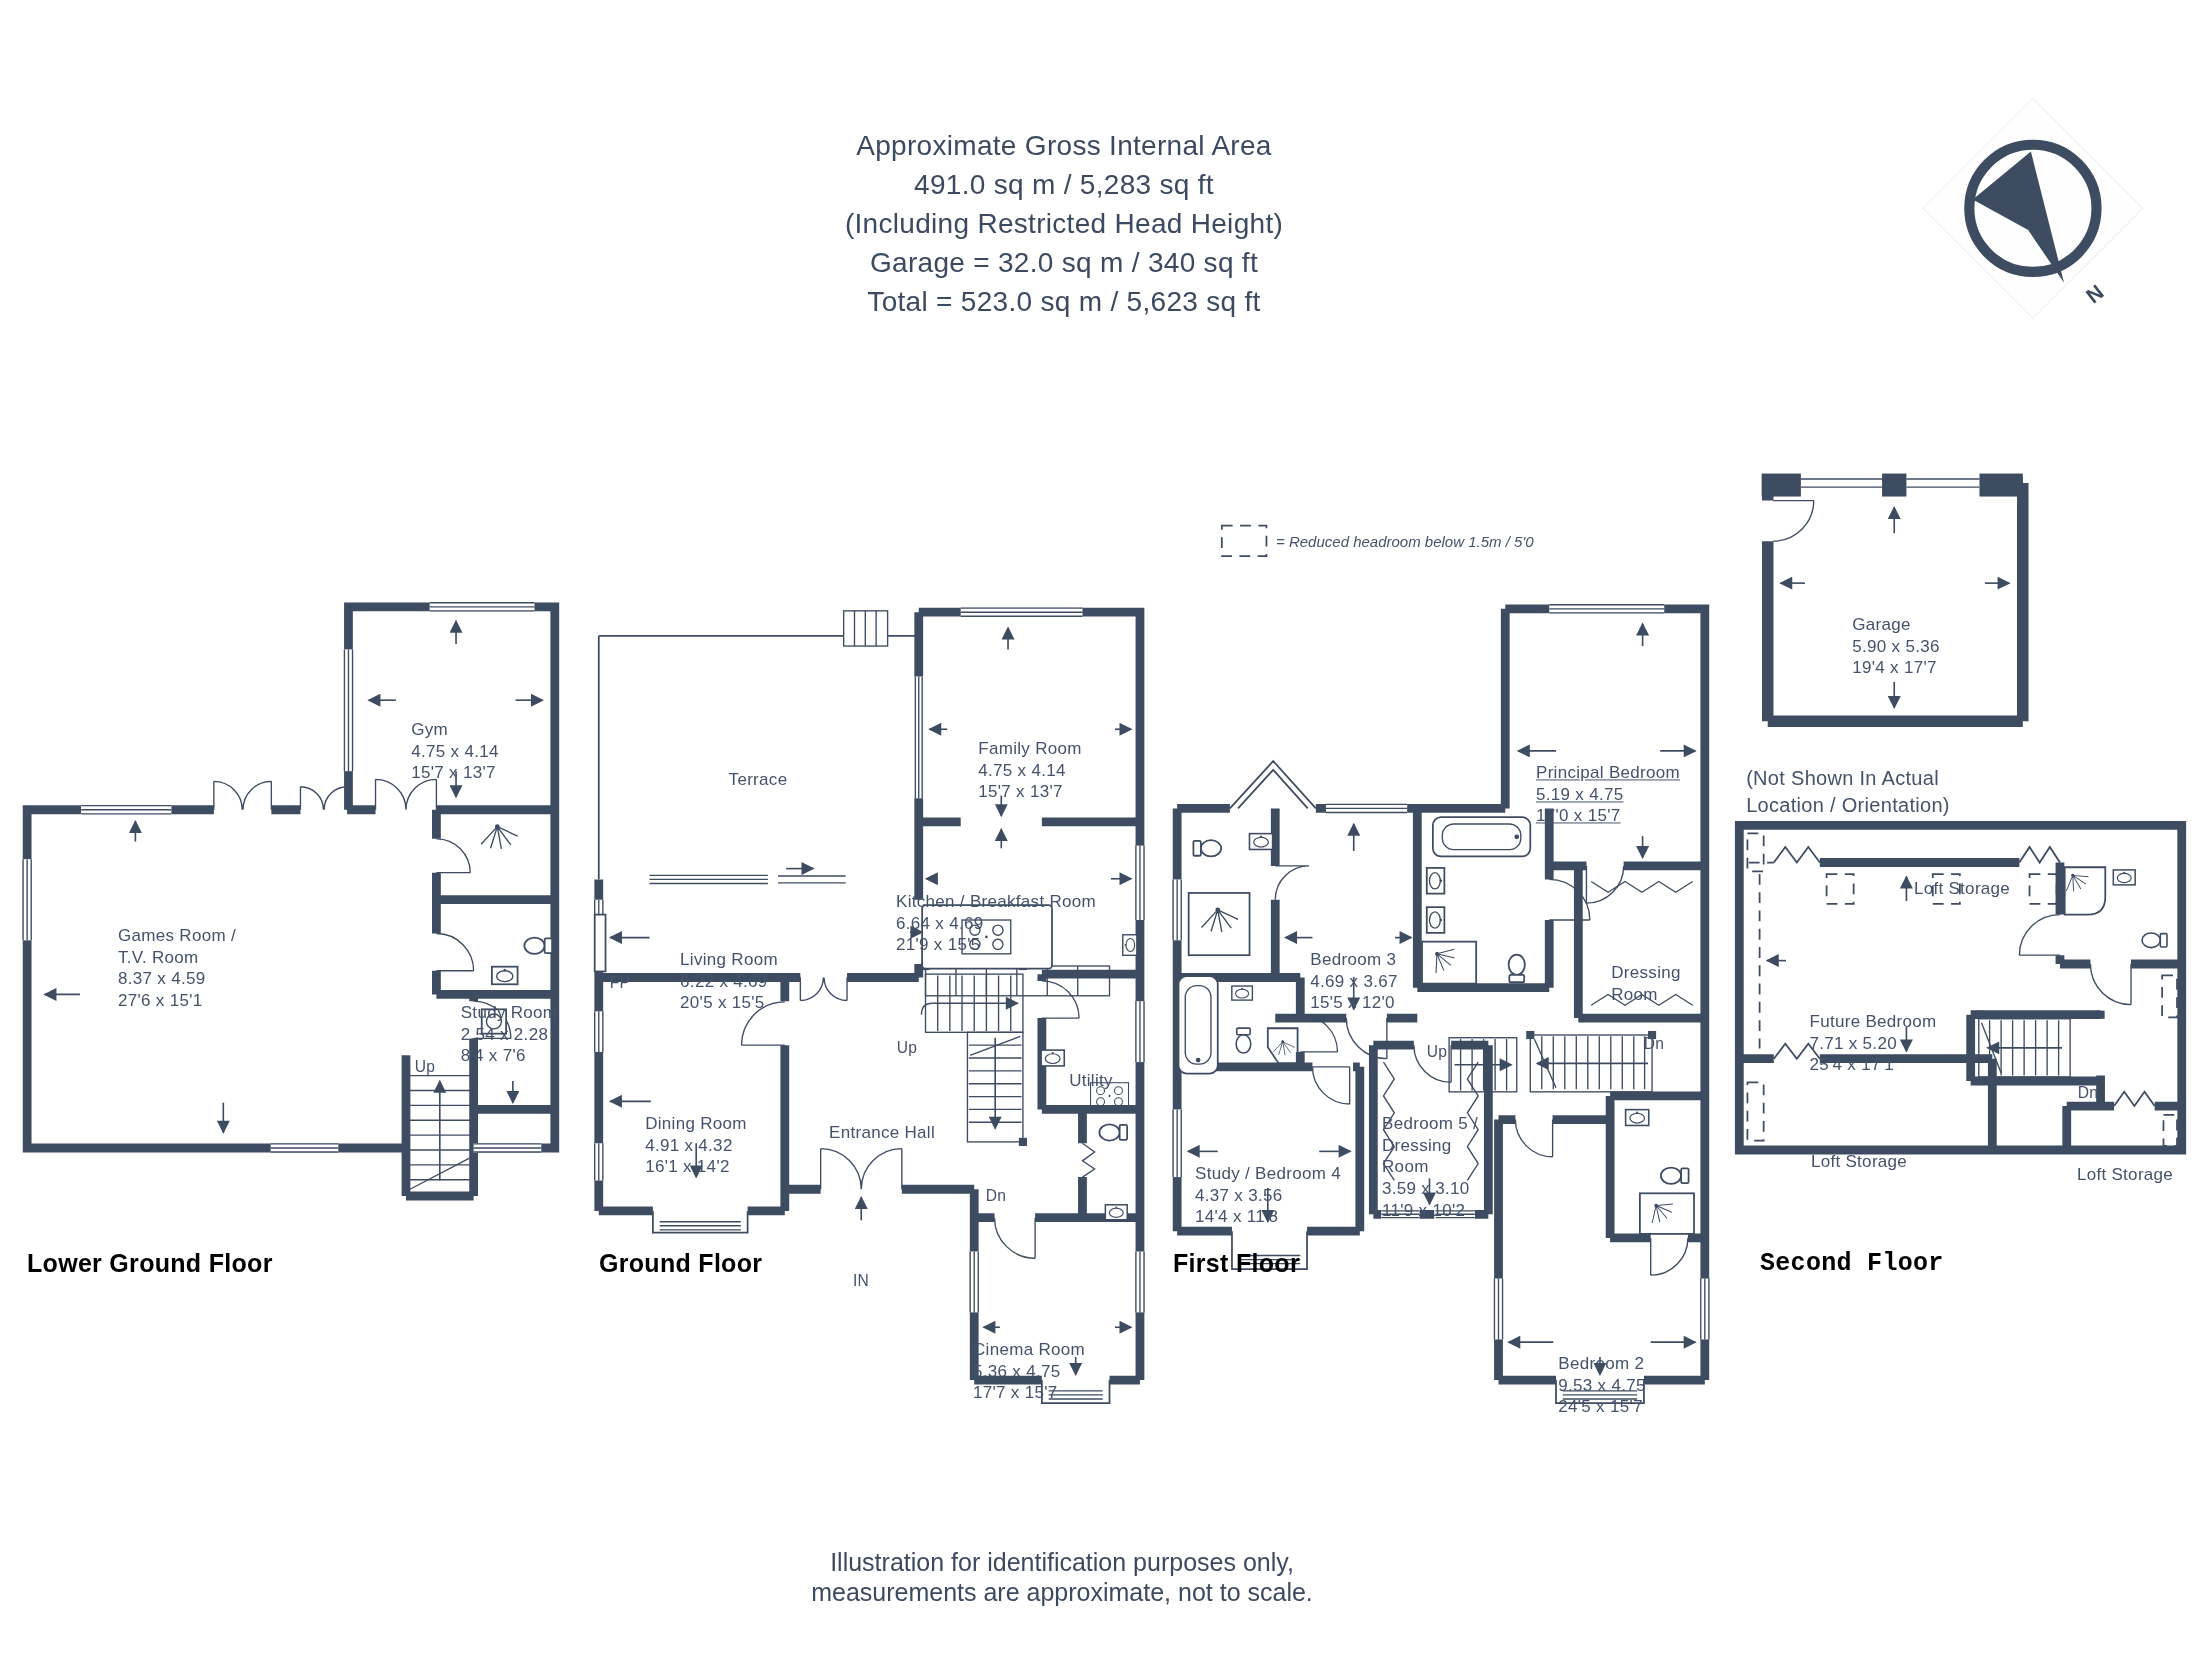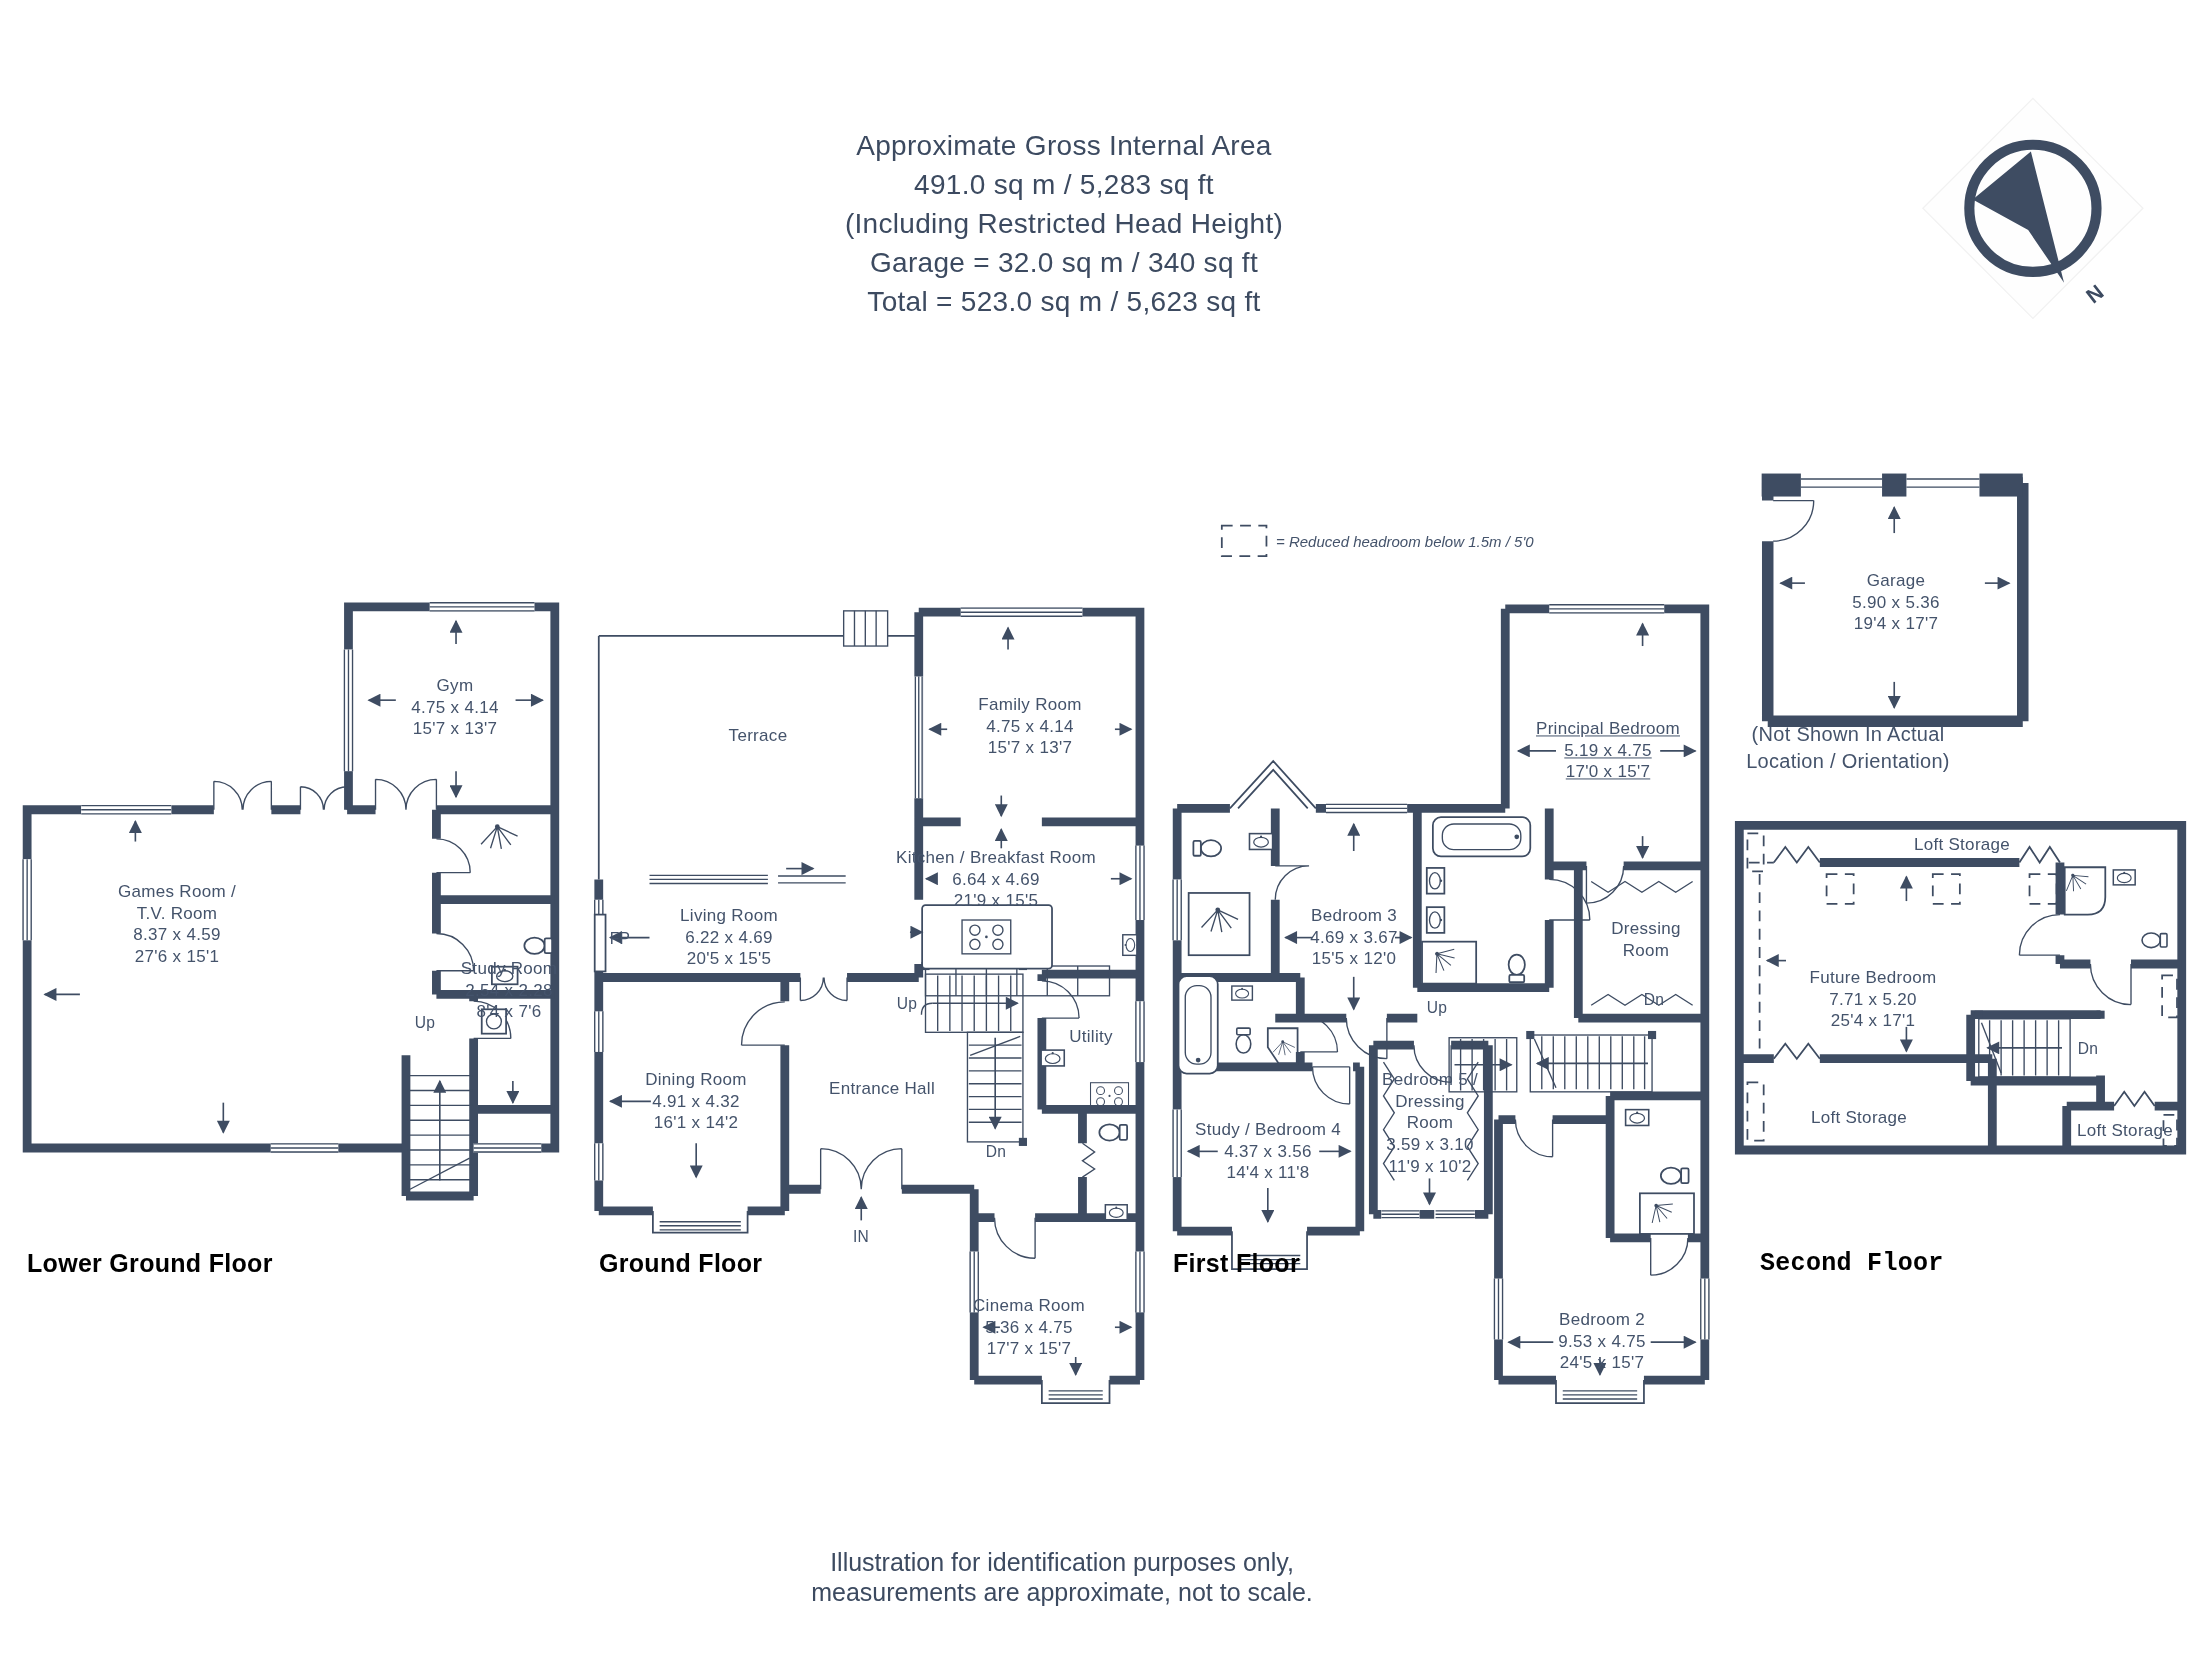--- a/index.html
+++ b/index.html
@@ -14,22 +14,22 @@
   .f  {stroke:#3E4C62;stroke-width:2.6;fill:#ffffff;}
   .d  {stroke:#3E4C62;stroke-width:2;fill:none;}
   .dash{stroke:#3E4C62;stroke-width:2.6;fill:none;stroke-dasharray:16 11;}
   .dim{stroke:#3E4C62;stroke-width:2.4;fill:none;}
   .solid{fill:#3E4C62;stroke:none;}
   
   .hdr{position:absolute;left:1064px;top:126px;transform:translateX(-50%);text-align:center;
        font-size:28px;line-height:39px;color:#3C4A60;letter-spacing:0.3px;white-space:nowrap;}
   .ftr{position:absolute;left:1062px;transform:translateX(-50%);text-align:center;
        font-size:25px;line-height:30px;color:#3C4A60;white-space:nowrap;}
-  .lbl{position:absolute;transform:translate(-50%,-50%);text-align:center;white-space:nowrap;
-       font-size:17px;line-height:21.7px;color:#44536B;letter-spacing:0.3px;}
+  .lbl{position:absolute;transform:translate(-50%,-50%);white-space:nowrap;
+       font-size:17px;line-height:21.7px;color:#44536B;letter-spacing:0.3px;margin-top:44px;}
   .sm{font-size:15.6px;}
   .cap{font-size:20px;line-height:27px;}
   .ftitle{position:absolute;font-size:25px;font-weight:bold;color:#000000;letter-spacing:0.3px;white-space:nowrap;}
   .lgd{position:absolute;left:1276px;top:541px;transform:translateY(-50%);font-size:15px;color:#44536B;white-space:nowrap;font-style:italic;}
   .north{position:absolute;left:2095px;top:294px;transform:translate(-50%,-50%) rotate(-38deg);
          font-size:21px;font-weight:bold;color:#3C4A60;}
   .teal{color:#2EC5A3;}
   .credit-gap{display:inline-block;width:10.8px;}
 </style>
 </head>

